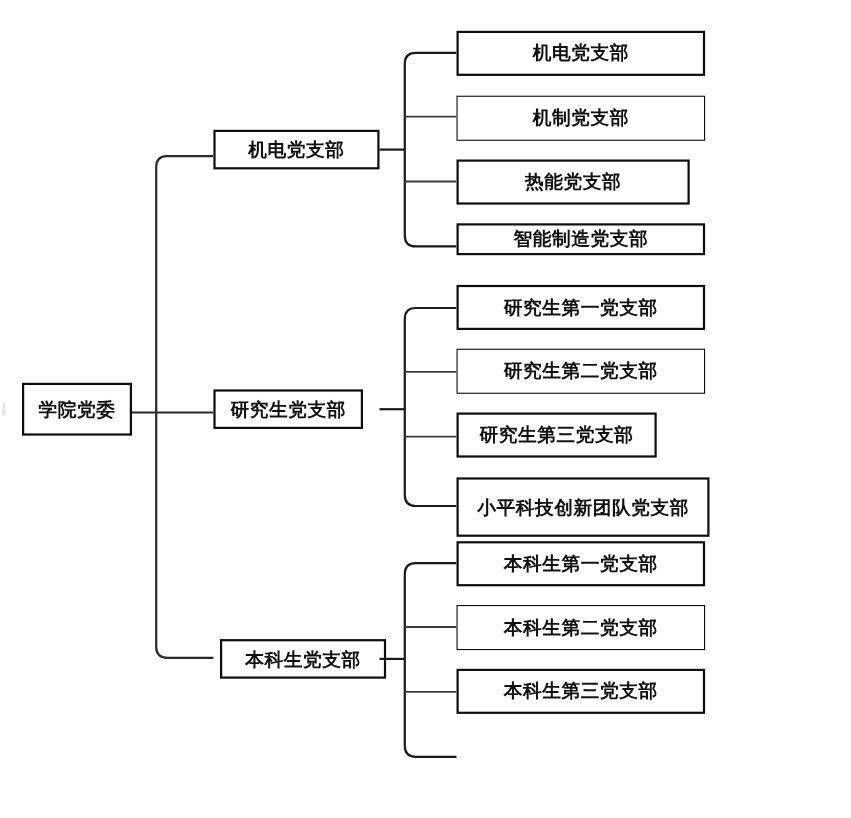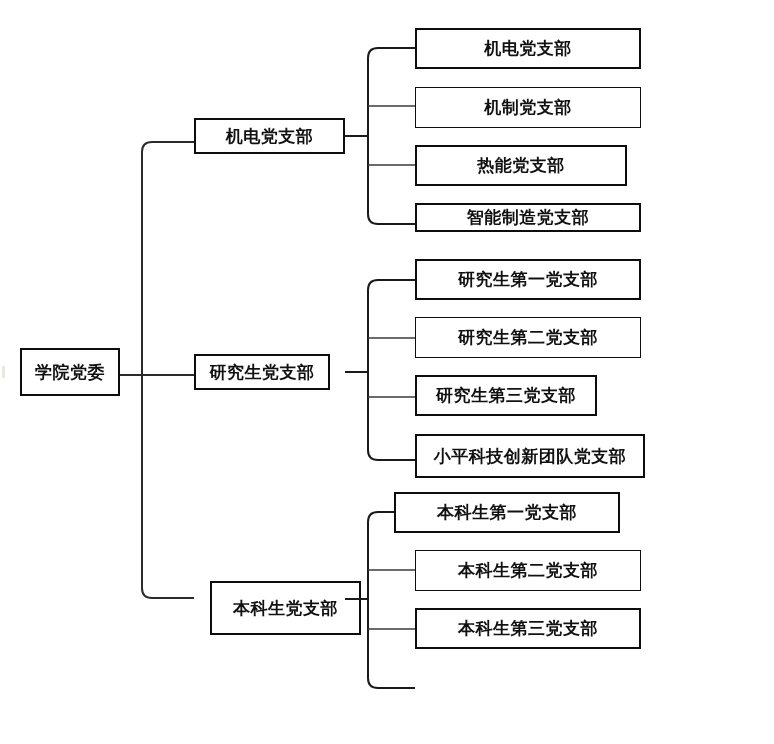--- a/index.html
+++ b/index.html
@@ -132,38 +132,38 @@
 
   <div class="node node-leaf" style="left:415px; top:259px; width:226px; height:41px;">
     <span>研究生第一党支部</span>
   </div>
   <div class="node node-leaf thin" style="left:415px; top:317px; width:226px; height:41px;">
     <span>研究生第二党支部</span>
   </div>
   <div class="node node-leaf" style="left:415px; top:375px; width:182px; height:41px;">
     <span>研究生第三党支部</span>
   </div>
-  <div class="node node-leaf" style="left:415px; top:434px; width:230px; height:44px;">
+  <div class="node node-leaf" style="left:415px; top:434px; width:230px; height:54px;">
     <span>小平科技创新团队党支部</span>
   </div>
 
-  <div class="node node-branch" style="left:210px; top:581px; width:151px; height:54px;text-align:center;">
+  <div class="node node-branch" style="left:200px; top:581px; width:151px; height:36px;text-align:center;">
     <span>本科生党支部</span>
   </div>
 
   <div class="connector" style="left:345px; top:492px; width:72px; height:230px;">
     <svg width="72" height="230" viewBox="0 0 72 230">
       <path class="edge" d="M 0 107 L 23 107"></path>
       <path class="edge" d="M 70 20 L 33 20 Q 23 20 23 30 L 23 186 Q 23 196 33 196 L 70 196"></path>
       <path class="edge-thin" d="M 23 78 L 70 78"></path>
       <path class="edge-thin" d="M 23 137 L 70 137"></path>
     </svg>
   </div>
 
-  <div class="node node-leaf" style="left:394px; top:492px; width:226px; height:41px;">
+  <div class="node node-leaf" style="left:415px; top:492px; width:226px; height:41px;">
     <span>本科生第一党支部</span>
   </div>
   <div class="node node-leaf thin" style="left:415px; top:550px; width:226px; height:41px;">
     <span>本科生第二党支部</span>
   </div>
   <div class="node node-leaf" style="left:415px; top:608px; width:226px; height:41px;">
     <span>本科生第三党支部</span>
   </div>
 
   <div class="speck" style="left:2px; top:366px; width:3px; height:12px; opacity:0.55;"></div>

